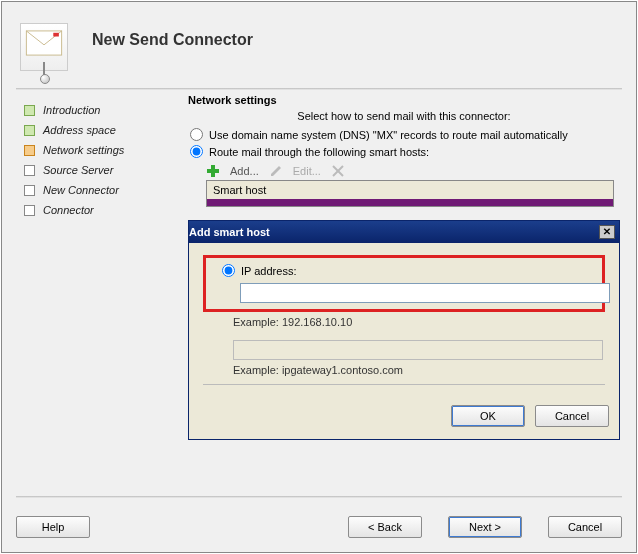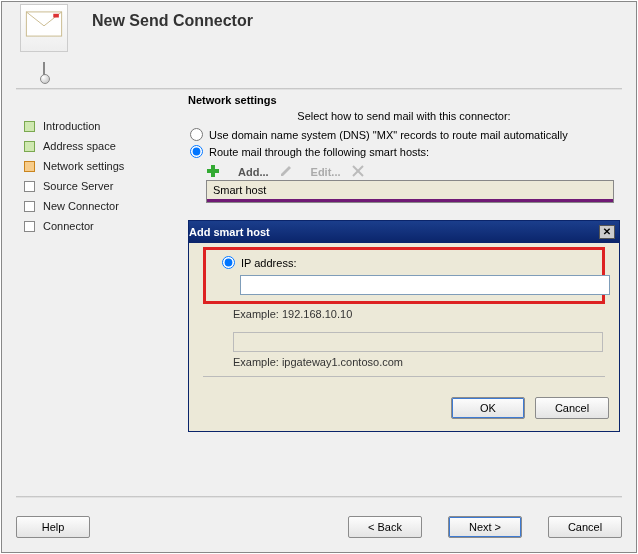--- a/index.html
+++ b/index.html
@@ -19,21 +19,21 @@
     border: 1px solid #888;
     width: 636px;
     height: 552px;
     margin: 1px;
     background: #f0f0f0;
     position: relative;
   }
   .header {
     display: flex;
     align-items: flex-start;
-    padding: 2px 18px 0 18px;
+    padding: 21px 18px 0 18px;
   }
   .mail-icon-box {
     width: 48px;
     height: 48px;
     background: linear-gradient(#fff,#eee);
     border: 1px solid #ccc;
     position: relative;
     margin-right: 24px;
     margin-top: 0px;
   }
@@ -63,22 +63,23 @@
     position: absolute;
     left: 14px;
     right: 14px;
     top: 86px;
     height: 2px;
     background: linear-gradient(#bbb,#eee);
   }
   .sidebar {
     position: absolute;
     left: 22px;
-    top: 114px;
+    top: 98px;
     width: 150px;
+    font-style: italic;
   }
   .side-item {
     display: flex;
     align-items: center;
     padding: 4px 0;
     cursor: default;
   }
   .side-item .sq {
     width: 11px; height: 11px;
     border: 1px solid #888;
@@ -108,31 +109,31 @@
     padding: 2px 0;
   }
   .radio-row input { margin: 0 6px 0 2px; }
   .tools {
     display:flex;
     align-items:center;
     gap:10px;
     margin-left: 18px;
     margin-top: 4px;
   }
-  .tool { display:flex; align-items:flex-end; gap:18px; color:#555; cursor:pointer;font-weight:bold;}
+  .tool { display:flex; align-items:center; gap:10px; color:#555; cursor:pointer;}
   .tool.disabled { color:#aaa; }
   .tool svg {width:14px;height:14px;}
   .grid-box {
     border:1px solid #888;
     margin-left:0px;
     margin-top:2px;
   }
   .grid-header {
     background:#ece9d8;
-    border-bottom:3px solid #701a75;
+    border-bottom:7px solid #701a75;
     padding:3px 6px;
     font-size:11px;
   }
   .dialog {
     position:absolute;
     left: 186px;
     top: 218px;
     width: 432px;
     border:1px solid #0a246a;
     background:#ece9d8;
@@ -151,21 +152,21 @@
     width:16px;height:14px;
     background:#ccc;
     border:1px solid #555;
     text-align:center;
     line-height:12px;
     color:#000;
     font-weight:bold;
     font-size:10px;
     cursor:pointer;
   }
-  .dialog-body { padding: 4px 14px 12px 14px;}
+  .dialog-body { padding: 12px 14px 12px 14px;}
   .opt-row {
     display:flex;
     align-items:center;
     padding:2px 0;
   }
   .opt-row input { margin: 0 6px 0 12px;}
   .text-input {
     width: 370px;
     height: 20px;
     border:1px solid #7f9db9;

